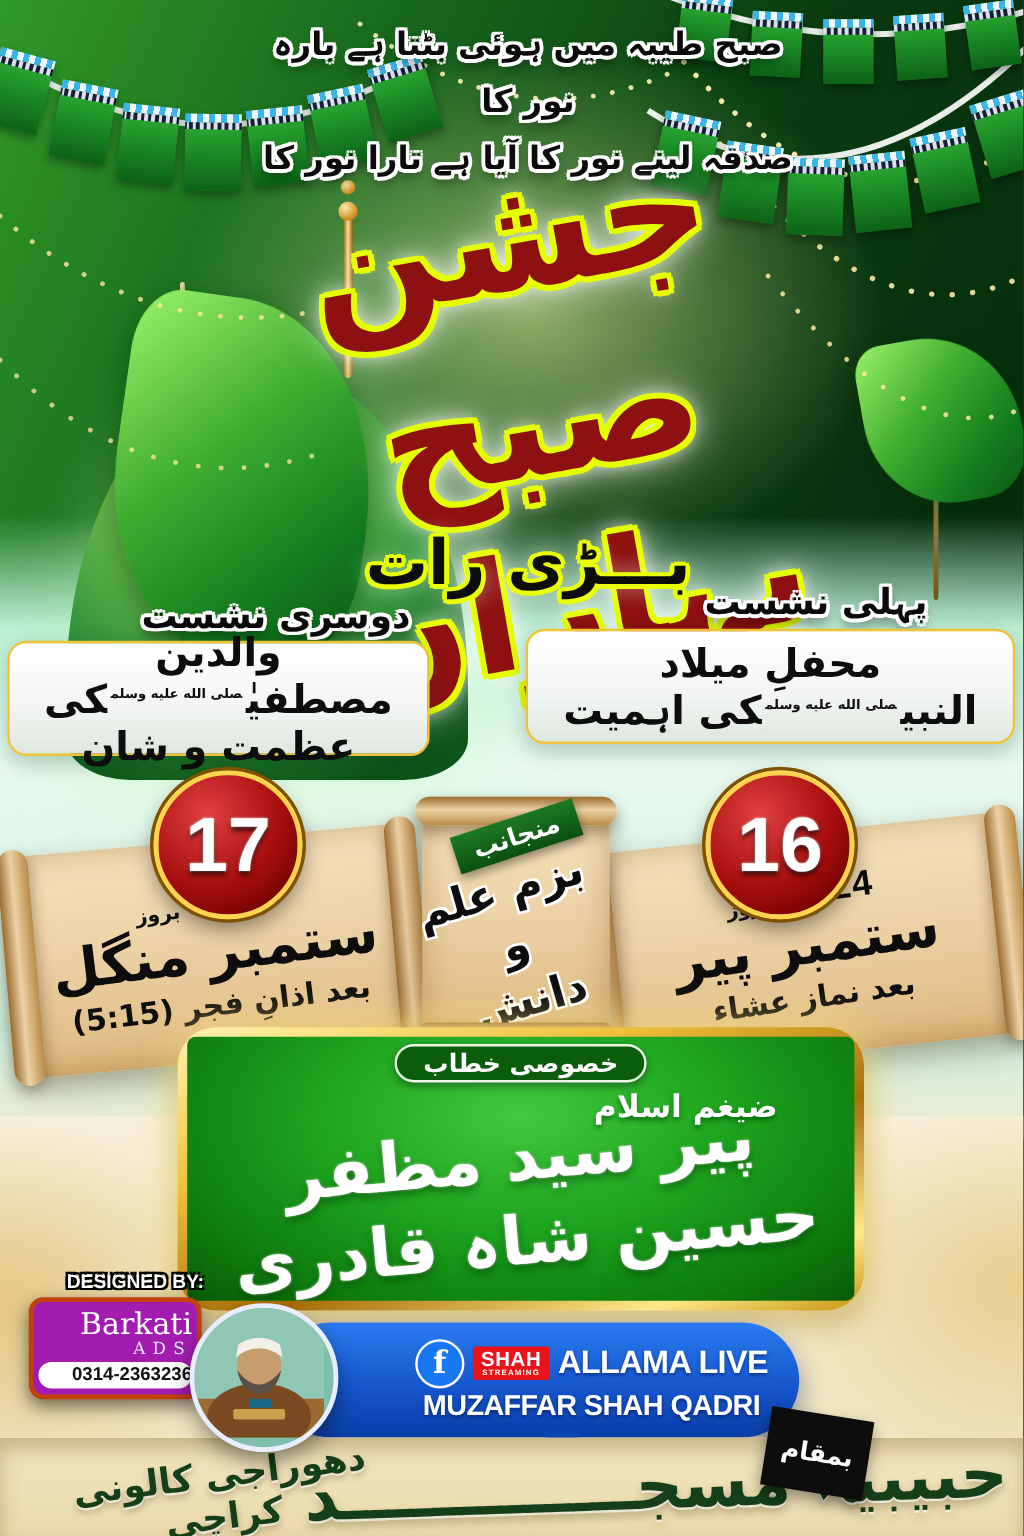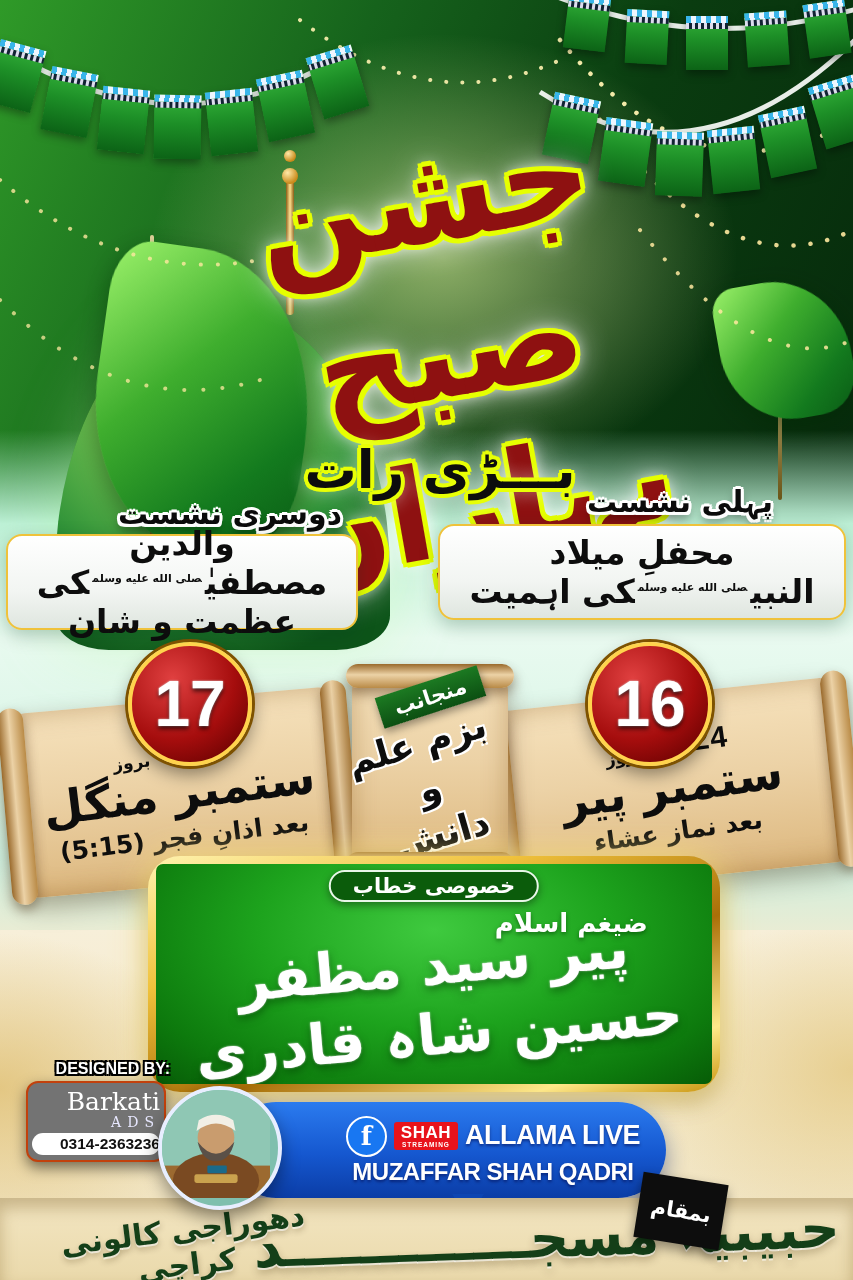--- a/index.html
+++ b/index.html
@@ -110,21 +110,21 @@
   .speaker-hon{position:absolute;right:64px;top:44px;color:#fff;font-size:26px;font-weight:bold;
     text-shadow:0 2px 4px rgba(0,60,0,.6);}
   .speaker-name{position:absolute;left:10px;top:66px;width:540px;text-align:center;
     color:#fff;font-size:56px;font-weight:bold;line-height:1.25;transform:rotate(-5deg);
     text-shadow:0 4px 8px rgba(0,60,0,.55),0 0 2px #fff;}
 
   
   .designer{left:22px;top:1060px;width:148px;text-align:right;}
   .designer-label{font-family:"Liberation Sans",sans-serif;font-weight:bold;font-size:16px;color:#fff;
     text-shadow:-2px -2px 0 #000,2px -2px 0 #000,-2px 2px 0 #000,2px 2px 0 #000,0 2px 0 #000;}
-  .designer-box{margin:3px auto 0;width:128px;background:#737373;border:2px solid #c2410c;border-radius:12px;
+  .designer-box{margin:3px auto 0;width:128px;background:#a21caf;border:4px solid #c2410c;border-radius:12px;
     padding:4px 4px 5px;box-shadow:0 6px 14px rgba(0,0,0,.5);}
   .brand{font-family:"DejaVu Serif",serif;font-size:25px;color:#fff;}
   .brand-sub{font-family:"DejaVu Serif",serif;font-size:14px;letter-spacing:6px;color:#e8e8ff;margin-top:-2px;}
   .phone-pill{margin-top:3px;background:#fff;border-radius:11px;font-family:"Liberation Sans",sans-serif;
     font-weight:bold;font-size:15.5px;color:#111;padding:2px 0;}
 
   .blue-banner{left:228px;top:1102px;width:438px;height:96px;border-radius:48px;
     background:linear-gradient(180deg,#2b7bef 0%,#1557cf 55%,#0b3da6 100%);
     box-shadow:0 10px 22px rgba(10,40,120,.45);display:flex;align-items:center;justify-content:flex-end;padding-right:26px;box-sizing:border-box;}
   .banner-tail{left:452px;top:1194px;width:0;height:0;border-left:16px solid transparent;
@@ -204,20 +204,24 @@
   <div class="abs flag flag-sm" style="left:746px;top:12px;transform:rotate(-4deg);"></div>
   <div class="abs flag flag-sm" style="left:806px;top:2px;transform:rotate(-8deg);"></div>
 
   <div class="abs flag" style="left:548px;top:96px;transform:rotate(12deg);"></div>
   <div class="abs flag" style="left:602px;top:120px;transform:rotate(8deg);"></div>
   <div class="abs flag" style="left:656px;top:132px;transform:rotate(2deg);"></div>
   <div class="abs flag" style="left:710px;top:128px;transform:rotate(-6deg);"></div>
   <div class="abs flag" style="left:764px;top:110px;transform:rotate(-12deg);"></div>
   <div class="abs flag" style="left:816px;top:80px;transform:rotate(-17deg);"></div>
 
+  <div class="abs verse urdu ow">
+    <div>صبح طیبہ میں ہوئی بٹتا ہے بارہ نور کا</div>
+    <div>صدقہ لینے نور کا آیا ہے تارا نور کا</div>
+  </div>
 
   <div class="abs main-title urdu">جشن صبح بہاراں</div>
   <div class="abs subtitle urdu oy">بـــڑی رات</div>
 
   <div class="abs session-heading urdu ow" style="left:540px;top:484px;width:280px;">پہلی نشست</div>
   <div class="abs topic-box urdu" style="left:438px;top:524px;width:408px;height:96px;">
     <span>
       <span>محفلِ میلاد النبی</span><span class="hon">صلى الله عليه وسلم</span><span>کی اہمیت</span>
     </span>
   </div>

